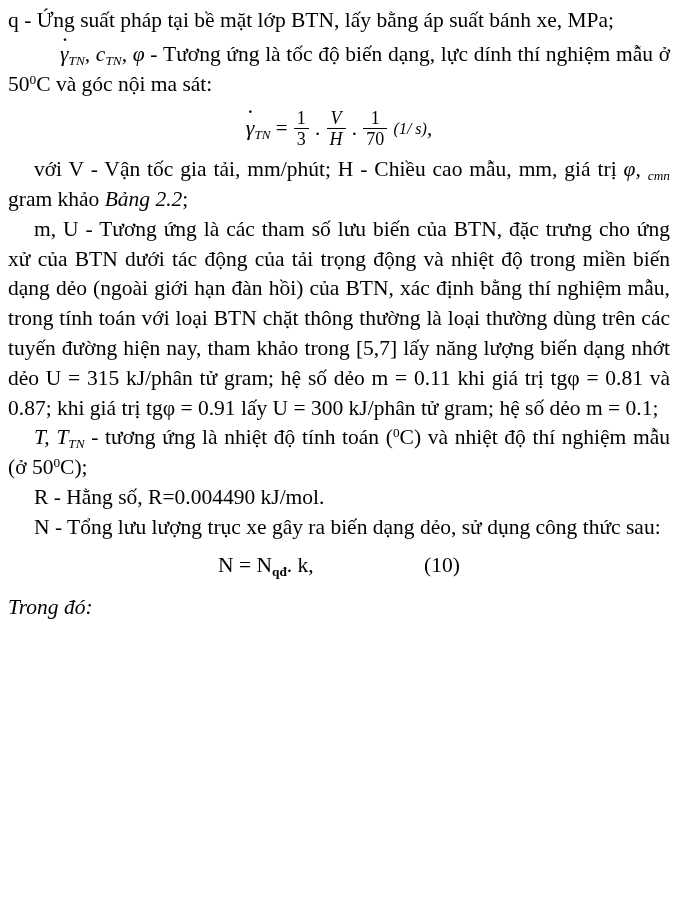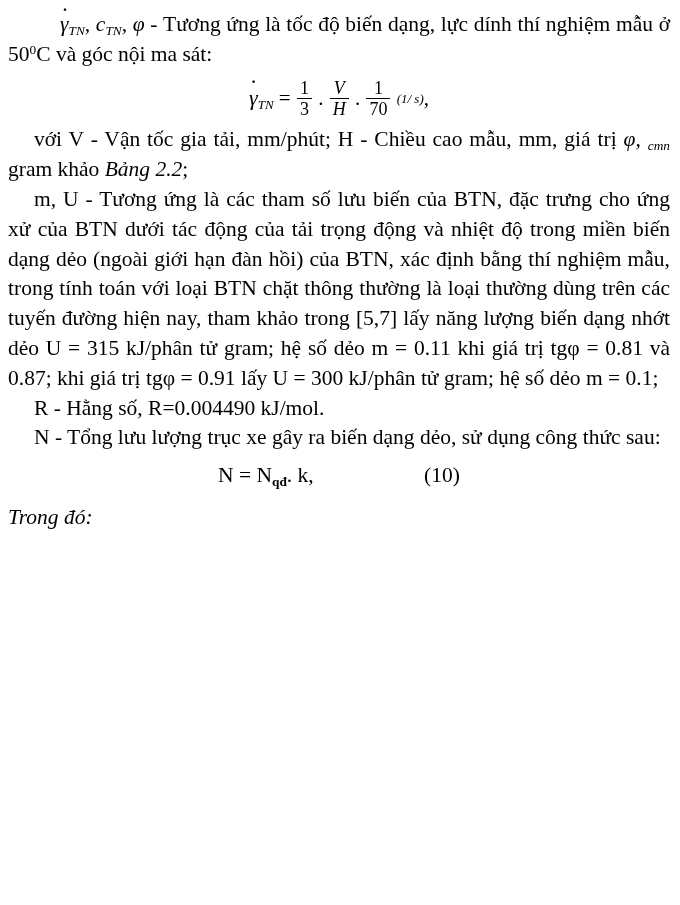--- a/index.html
+++ b/index.html
@@ -111,20 +111,23 @@
     margin-top: 2px;
   }
   .spacer-sm { height: 4px; }
 </style>
 </head>
 <body>
 
 <div class="page">
   <div class="content">
 
+    <p>
+      <span>q - Ứng suất pháp tại bề mặt lớp BTN, lấy bằng áp suất bánh xe, MPa;</span>
+    </p>
 
     <div class="spacer-sm"></div>
 
     <p class="indent">
       <span class="ital"><span class="gdot">γ</span><span class="sub">TN</span>, <span class="ital">c</span><span class="sub">TN</span>, φ</span><span> - Tương ứng là tốc độ biến dạng, lực dính thí nghiệm mẫu ở 50</span><span class="sup">0</span><span>C và góc nội ma sát:</span>
     </p>
 
     <div class="formula-block">
       <span class="eq-line"><span class="gdot" style="font-size:22px;">γ</span><span class="sub">TN</span></span>
       <span class="mid">=</span>
@@ -135,31 +138,34 @@
       <span class="mid">.</span>
       <span class="frac">
         <span class="num it">V</span>
         <span class="den it">H</span>
       </span>
       <span class="mid">.</span>
       <span class="frac">
         <span class="num">1</span>
         <span class="den">70</span>
       </span>
-      <span class="mid ital" style="font-size:13px;">(1/ s)</span><span class="mid">,</span>
+      <span class="mid ital" style="font-size:16px;">(1/ s)</span><span class="mid">,</span>
     </div>
 
     <p class="indent">
       <span>với V - Vận tốc gia tải, mm/phút; H - Chiều cao mẫu, mm, giá trị </span><span class="ital">φ, <span class="sub">cтn</span></span><span> gram khảo </span><span class="ital">Bảng 2.2</span><span>;</span>
     </p>
 
     <p class="indent">
       <span>m, U - Tương ứng là các tham số lưu biến của BTN, đặc trưng cho ứng xử của BTN dưới tác động của tải trọng động và nhiệt độ trong miền biến dạng dẻo (ngoài giới hạn đàn hồi) của BTN, xác định bằng thí nghiệm mẫu, trong tính toán với loại BTN chặt thông thường là loại thường dùng trên các tuyến đường hiện nay, tham khảo trong [5,7] lấy năng lượng biến dạng nhớt dẻo U = 315 kJ/phân tử gram; hệ số dẻo m = 0.11 khi giá trị tgφ = 0.81 và 0.87; khi giá trị tgφ = 0.91 lấy U = 300 kJ/phân tử gram; hệ số dẻo m = 0.1;</span>
     </p>
 
+    <p class="indent">
+      <span class="ital"><span>T, T</span><span class="sub">TN</span></span><span> - tương ứng là nhiệt độ tính toán (</span><span class="sup">0</span><span>C) và nhiệt độ thí nghiệm mẫu (ở 50</span><span class="sup">0</span><span>C);</span>
+    </p>
 
     <p class="indent">
       <span>R - Hằng số, R=0.004490 kJ/mol.</span>
     </p>
 
     <p class="indent">
       <span>N - Tổng lưu lượng trục xe gây ra biến dạng dẻo, sử dụng công thức sau:</span>
     </p>
 
     <div class="centerline" style="margin-top:8px;">

